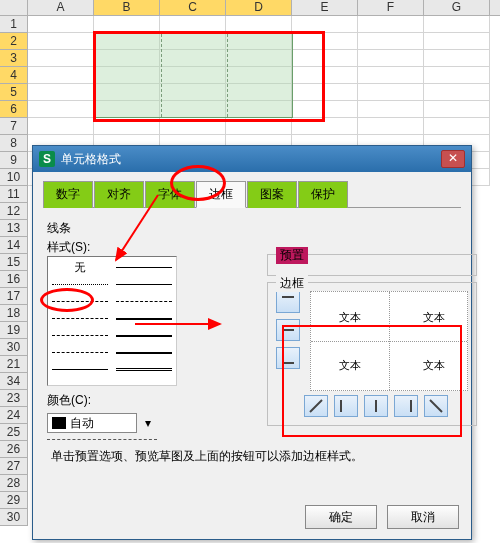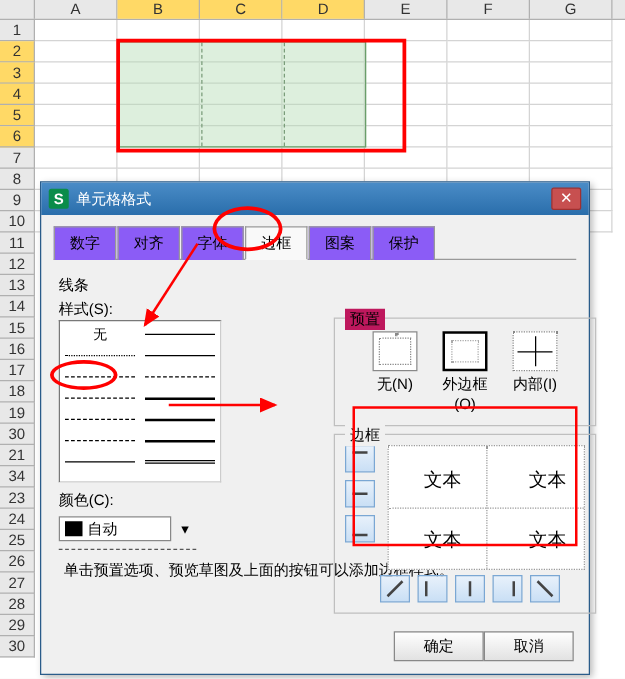--- a/index.html
+++ b/index.html
@@ -19,21 +19,21 @@
 .selrange{position:absolute;left:66px;top:17px;width:199px;height:85px;background:rgba(180,220,180,.45);border:1px solid #6a9e6a;pointer-events:none}
 .selrange::before{content:"";position:absolute;top:0;left:66px;width:1px;height:100%;border-left:1px dashed #7a9c7a}
 .selrange::after{content:"";position:absolute;top:0;left:132px;width:1px;height:100%;border-left:1px dashed #7a9c7a}
 .redbox1{position:absolute;left:93px;top:31px;width:232px;height:91px;border:3px solid red;pointer-events:none;z-index:3}
 .dialog{position:absolute;left:32px;top:145px;width:440px;height:395px;background:#f0f0f0;border:1px solid #2a5c8a;box-shadow:2px 2px 6px rgba(0,0,0,.3);z-index:5}
 .titlebar{height:26px;background:linear-gradient(#4a8cc7,#2a6eab);display:flex;align-items:center;padding:0 6px;color:#fff}
 .wpsicon{width:16px;height:16px;background:#0a8c4a;border-radius:2px;margin-right:6px;text-align:center;line-height:16px;font-weight:bold;color:#fff}
 .title{flex:1;font-weight:normal}
 .closebtn{width:24px;height:18px;background:#c75050;border:1px solid #a03030;border-radius:2px;color:#fff;text-align:center;line-height:15px;cursor:pointer}
 .tabs{display:flex;margin:8px 10px 0;border-bottom:1px solid #999}
-.tab{padding:4px 12px;background:#8b5cf6;border:1px solid #999;border-bottom:none;margin-right:1px;cursor:pointer;position:relative;top:1px}
+.tab{padding:4px 12px;background:#84cc16;border:1px solid #999;border-bottom:none;margin-right:1px;cursor:pointer;position:relative;top:1px}
 .tab.active{background:#f9f9f9;border-bottom:1px solid #f9f9f9}
 .tabcircle{position:absolute;left:170px;top:165px;width:56px;height:36px;border:3px solid red;border-radius:50%;z-index:10;pointer-events:none}
 .panel{padding:8px 14px}
 .section-label{margin:4px 0 2px}
 .stylebox{width:130px;height:130px;border:1px inset #ccc;background:#fff;padding:4px;display:grid;grid-template-columns:1fr 1fr;gap:4px 8px;align-content:start}
 .sline{height:13px;display:flex;align-items:center;justify-content:center;font-size:11px}
 .l-solid{border-top:1px solid #000;width:100%}
 .l-dash{border-top:1px dashed #000;width:100%}
 .l-dot{border-top:1px dotted #000;width:100%}
 .l-thick{border-top:2px solid #000;width:100%}
@@ -57,25 +57,25 @@
 .pin::after{top:50%;left:3px;right:3px;height:1px}
 .border-group{border:1px solid #bfbfbf;padding:8px;position:relative}
 .border-group .lg{position:absolute;top:-8px;left:8px;background:#f0f0f0;padding:0 4px}
 .bedit{display:flex;gap:4px;align-items:flex-start}
 .sidebtns{display:flex;flex-direction:column;gap:6px}
 .sq{width:24px;height:22px;border:1px solid #7aa7d4;background:linear-gradient(#e8f1fb,#c9dff5);cursor:pointer;display:flex;align-items:center;justify-content:center}
 .sq svg{width:16px;height:16px}
 .preview{width:170px;height:100px;border:1px dotted #999;background:#fff;position:relative;margin-left:6px}
 .preview::before{content:"";position:absolute;left:50%;top:0;bottom:0;border-left:1px dotted #999}
 .preview::after{content:"";position:absolute;top:50%;left:0;right:0;border-top:1px dotted #999}
-.pv-text{position:absolute;font-size:15px}
+.pv-text{position:absolute;font-size:11px}
 .redbox2{position:absolute;left:282px;top:325px;width:180px;height:112px;border:2px solid red;z-index:10;pointer-events:none}
 .botbtns{display:flex;gap:6px;margin-top:4px;margin-left:28px}
 .hint{margin:8px 0 0 4px}
-.dlgbtns{position:absolute;right:12px;bottom:10px;display:flex;}
+.dlgbtns{position:absolute;right:12px;bottom:10px;display:flex;gap:10px}
 .btn{width:72px;height:24px;background:linear-gradient(#fefefe,#e2e2e2);border:1px solid #888;cursor:pointer;text-align:center;line-height:22px}
 .arrow{position:absolute;z-index:12;pointer-events:none}
 .previewline{width:110px;height:0;border-top:1px dashed #555;margin-top:6px}
 .right-col{position:absolute;left:220px;top:38px;width:210px}
 </style>
 </head>
 <body>
 
 <div class="sheet">
   <div class="colhdr">
@@ -289,25 +289,20 @@
             <span>自动</span>
           </div>
           <div class="dropbtn">▾</div>
         </div>
         <div class="previewline"></div>
       </div>
 
       <div class="right-col">
         <div class="preset-group">
           <div class="lg">预置</div>
-          <div class="presets">
-            <div class="pbtn"><div class="pic pnone"></div><span>无(N)</span></div>
-            <div class="pbtn"><div class="pic pout"></div><span>外边框(O)</span></div>
-            <div class="pbtn"><div class="pic pin" style="border:1px dotted #888"></div><span>内部(I)</span></div>
-          </div>
         </div>
         <div class="border-group">
           <div class="lg">边框</div>
           <div class="bedit">
             <div class="sidebtns">
               <div class="sq">
                   <svg>
                     <rect x="2" y="2" width="12" height="2" fill="#444"></rect>
                   </svg>
                 </div>

